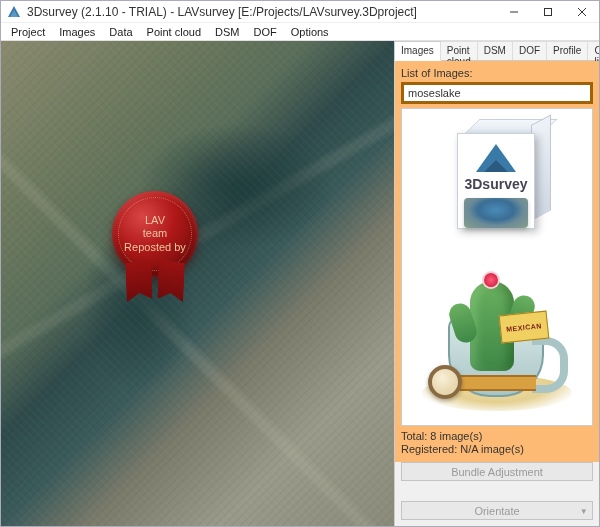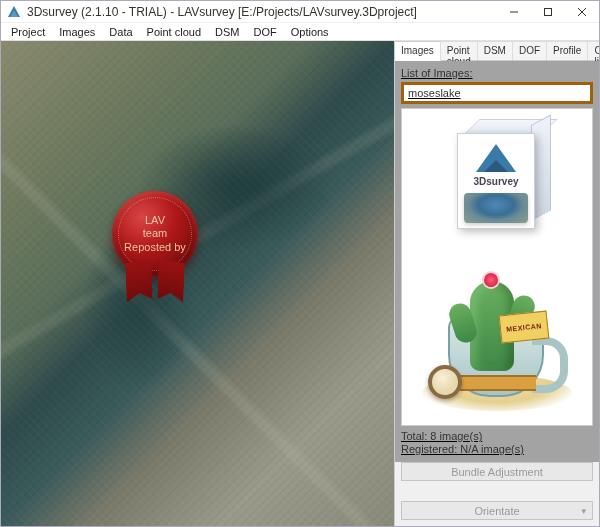--- a/index.html
+++ b/index.html
@@ -34,33 +34,33 @@
 .seal .ribbon { position:absolute; width:26px; height:40px; background:linear-gradient(#9a1212,#6e0b0b); top:70px; }
 .seal .ribbon.l { left:14px; transform:skewX(-6deg) rotate(-8deg); clip-path: polygon(0 0,100% 0,100% 100%,50% 80%,0 100%); }
 .seal .ribbon.r { right:14px; transform:skewX(6deg) rotate(8deg); clip-path: polygon(0 0,100% 0,100% 100%,50% 80%,0 100%); }
 
 .sidepanel { width: 205px; border-left: 1px solid #ccc; display: flex; flex-direction: column; background: #f0f0f0; }
 
 .tabs { display: flex; background: #fff; border-bottom: 1px solid #ccc; height: 20px; }
 .tab { padding: 3px 6px; border-right: 1px solid #ddd; color: #333; font-size: 10px; cursor: default; background:#f4f4f4; border-top:1px solid #ddd; }
 .tab.active { background: #fff; border-bottom: 1px solid #fff; margin-bottom:-1px; border-top:1px solid #ccc; }
 
-.panel-body { flex:1; display:flex; flex-direction:column; padding:4px 6px; background:#a3a3a3; overflow:hidden;text-decoration:underline; }
+.panel-body { flex:1; display:flex; flex-direction:column; padding:4px 6px; background:#fdba74; overflow:hidden; }
 .panel-label { color:#333; margin: 2px 0 3px 0; }
 .image-name { background:#fff; border:3px solid #a16207; padding:2px 4px; color:#333; margin-bottom:4px; }
 
 .thumb-area { flex:1; background:#fff; border:1px solid #ccc; display:flex; flex-direction:column; align-items:center; justify-content:flex-start; padding:6px; gap:6px; overflow:hidden; }
 
 .box3d { width:120px; height:120px; position:relative; }
 .box3d .face-front { position:absolute; left:20px; top:18px; width:78px; height:96px; background:#fff; border:1px solid #c8d0da; box-shadow:3px 3px 8px rgba(0,0,0,0.25); display:flex; flex-direction:column; align-items:center; justify-content:flex-start; padding-top:10px; }
 .box3d .face-side { position:absolute; left:94px; top:10px; width:20px; height:96px; background:linear-gradient(#eef2f8,#cfd8e4); transform:skewY(-28deg); transform-origin:left top; border:1px solid #c0c8d4; }
 .box3d .face-top { position:absolute; left:24px; top:4px; width:78px; height:18px; background:linear-gradient(#f4f7fb,#dde5ef); transform:skewX(-46deg); transform-origin:left bottom; border:1px solid #c8d0da; }
 .box3d .logo-tri { width:0; height:0; border-left:20px solid transparent; border-right:20px solid transparent; border-bottom:28px solid #3a7aa8; margin-bottom:4px; position:relative; }
 .box3d .logo-tri::after{ content:""; position:absolute; left:-12px; top:16px; width:0;height:0; border-left:12px solid transparent; border-right:12px solid transparent; border-bottom:12px solid #2a5a80; }
-.box3d .brand { font-size:10px; color:#445; font-weight:600; }
+.box3d .brand { font-size:14px; color:#445; font-weight:600; }
 .box3d .terrain { width:64px; height:30px; margin-top:6px; border-radius:4px; background:radial-gradient(ellipse at 50% 40%, #4a8ab8 0%, #3a6e94 40%, #6a8a98 60%, #88a088 100%); box-shadow:0 2px 4px rgba(0,0,0,0.2); }
 
 .cactus-wrap { width:150px; height:170px; position:relative; display:flex; align-items:flex-end; justify-content:center; }
 .sand { position:absolute; bottom:0; width:150px; height:36px; background:radial-gradient(ellipse at 50% 20%, #f0e0b0 0%, #e4d090 50%, transparent 80%); border-radius:50%; }
 .jug { position:absolute; bottom:14px; left:26px; width:96px; height:80px; background:linear-gradient(#d8e8e8,#a8c4c4); border-radius:10px 10px 42px 42px; border:2px solid #7aa0a0; }
 .jug::before{ content:""; position:absolute; right:-26px; top:18px; width:28px; height:40px; border:8px solid #a8c4c4; border-left:none; border-radius:0 22px 22px 0; }
 .jug::after{ content:""; position:absolute; left:10px; top:56px; width:76px; height:12px; background:#d8a040; border-top:2px solid #a87020; border-bottom:2px solid #a87020; }
 .cactus { position:absolute; bottom:40px; left:48px; width:44px; height:90px; background:linear-gradient(#6ab060,#3e8746); border-radius:22px 22px 10px 10px; box-shadow:inset -6px 0 10px rgba(0,50,0,0.3), inset 6px 0 10px rgba(180,240,160,0.3); }
 .cactus::before, .cactus::after { content:""; position:absolute; width:22px; height:40px; background:linear-gradient(#6ab060,#3e8746); border-radius:12px; }
 .cactus::before{ left:-18px; top:22px; transform:rotate(-18deg); }

